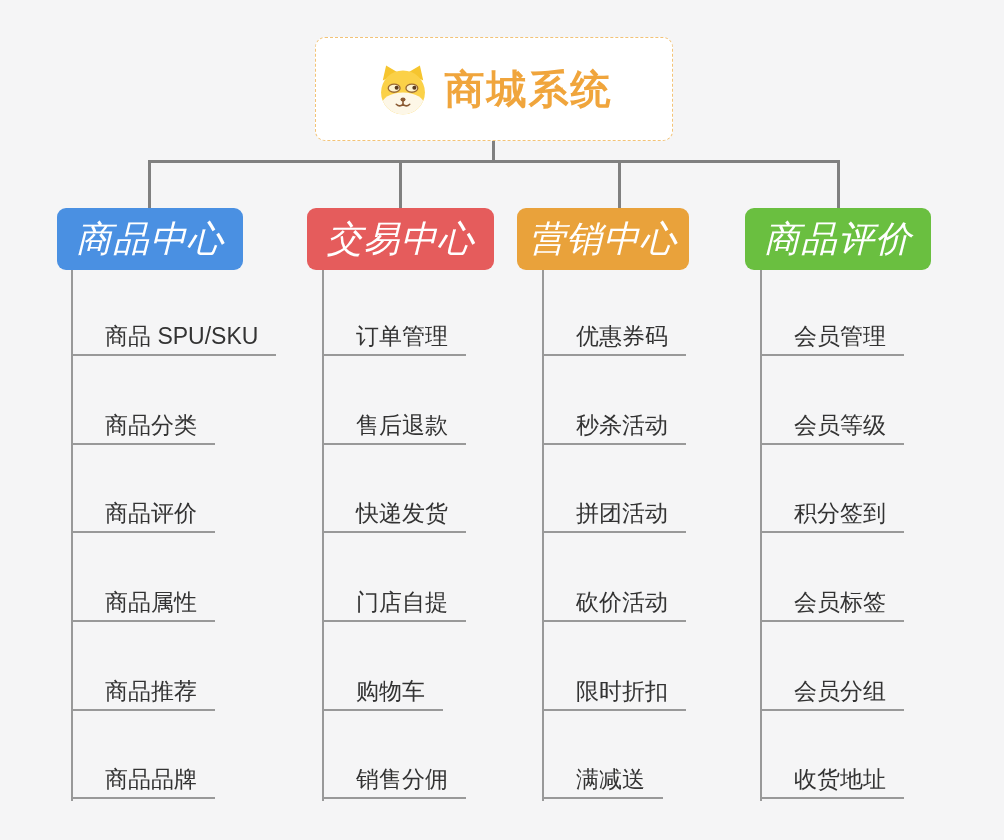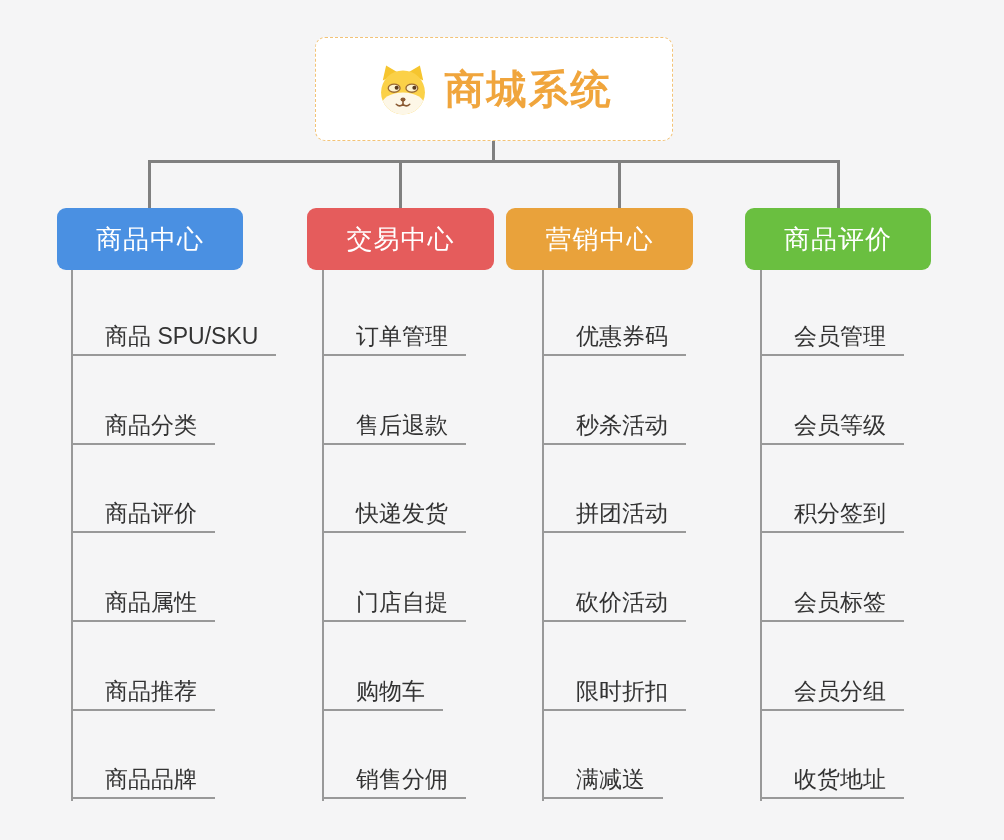--- a/index.html
+++ b/index.html
@@ -37,28 +37,29 @@
   .conn-root-v{left:492px;top:141px;width:3px;height:21px;}
   .conn-bus{left:148px;top:160px;width:692px;height:3px;}
   .conn-drop{top:160px;width:3px;height:50px;}
   .d1{left:148px;} .d2{left:399px;} .d3{left:618px;} .d4{left:837px;}
 
   
   .branch{
     position:absolute;top:208px;height:62px;width:186px;
     border-radius:9px;
     color:#ffffff;
-    font-size:26px;
+    font-size:36px;
     display:flex;align-items:center;justify-content:center;
     letter-spacing:1px;
     box-sizing:border-box;
+    font-style:italic;
   }
   .b1{left:57px;}
   .b2{left:307px;width:187px;}
-  .b3{left:506px;width:187px;}
+  .b3{left:517px;width:172px;}
   .b4{left:745px;}
 
   
   .vline{position:absolute;top:270px;height:531px;width:2px;background:#999999;}
   .v1{left:71px;} .v2{left:322px;} .v3{left:542px;} .v4{left:760px;}
 
   
   .item{
     position:absolute;
     height:42px;

